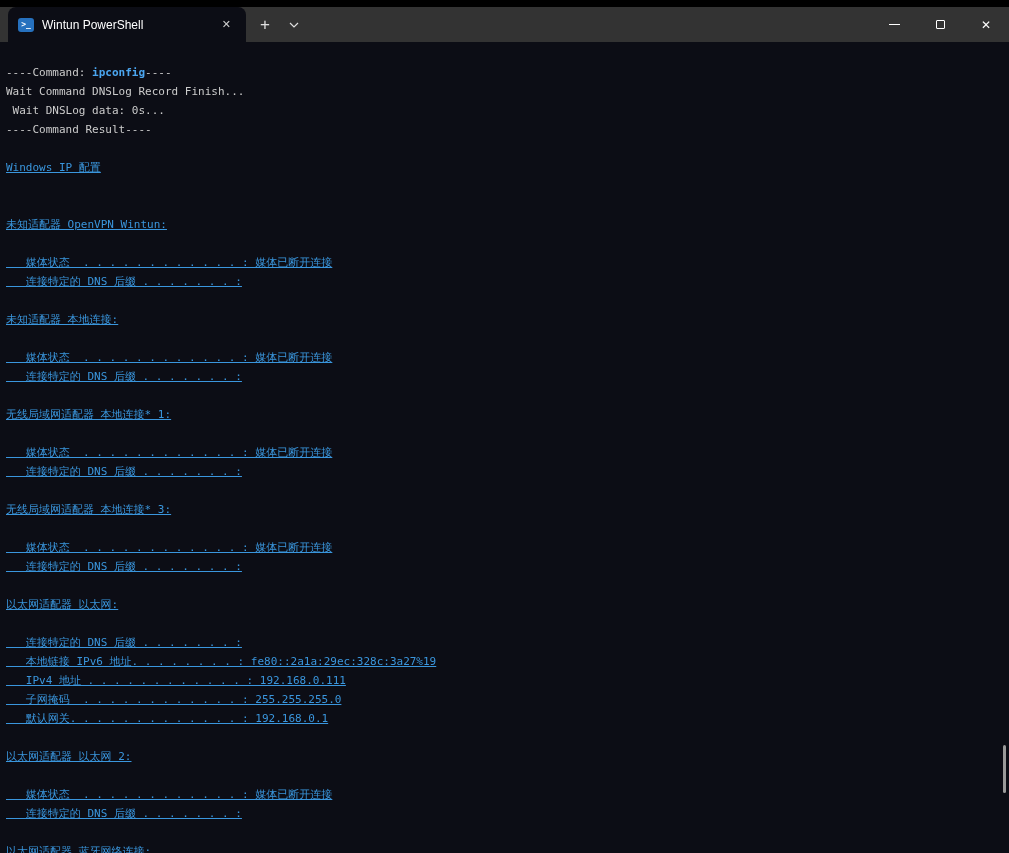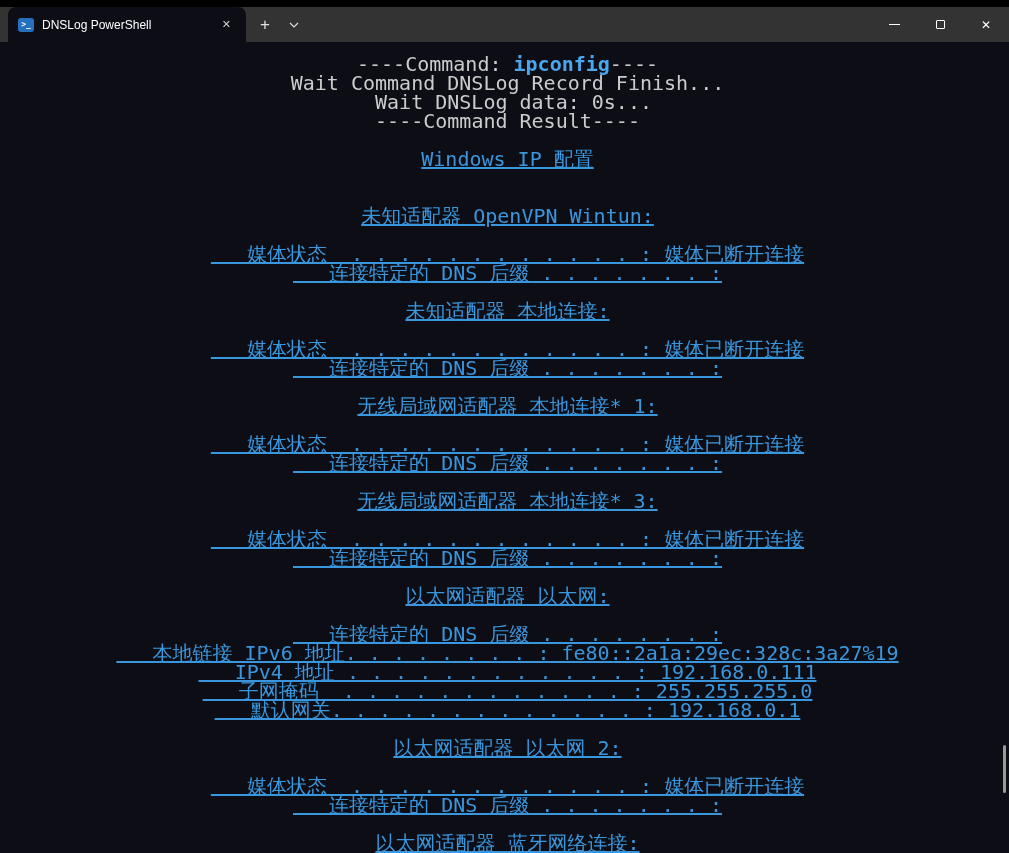--- a/index.html
+++ b/index.html
@@ -61,23 +61,23 @@
   }
   .min-glyph{display:block;width:11px;height:0;border-top:1px solid #ffffff;}
   .max-glyph{display:block;width:9px;height:9px;border:1px solid #ffffff;border-radius:1px;}
   .close-glyph{font-size:12px;line-height:12px;color:#ffffff;}
 
   
   .terminal{
     position:absolute;top:42px;left:0;right:0;bottom:0;
     background:var(--terminal_bg);
     font-family:"DejaVu Sans Mono",monospace;
-    font-size:20px;line-height:19px;
-    padding:13px 0 0 6px;
-    white-space:pre;overflow:hidden;text-align:center;
+    font-size:11px;line-height:19px;
+    padding:21px 0 0 6px;
+    white-space:pre;overflow:hidden;
   }
   .line{min-height:19px;}
   .seg-plain{color:var(--text_plain);}
   .seg-blue{color:var(--text_blue);text-decoration:underline;}
   .seg-cmd{color:var(--command_blue);font-weight:bold;}
 
   
   .scrollbar{
     position:absolute;top:42px;bottom:0;right:0;width:10px;
   }
@@ -87,21 +87,21 @@
   }
 </style>
 </head>
 <body>
 
 <div class="titlebar">
   <div class="top-strip"></div>
   <div class="tabrow">
     <div class="tab">
       <span class="ps-icon">&gt;_</span>
-      <span class="tab-title">DNSLog PowerShell</span>
+      <span class="tab-title">Wintun PowerShell</span>
       <span class="tab-close">✕</span>
     </div>
     <div class="newtab">+</div>
     <div class="tabmenu">
       <svg width="10" height="6" viewBox="0 0 10 6">
           <polyline points="1,1 5,5 9,1" fill="none" stroke="#e0e0e0" stroke-width="1.2"></polyline>
         </svg>
     </div>
     <div class="spacer"></div>
     <div class="winbtn">

